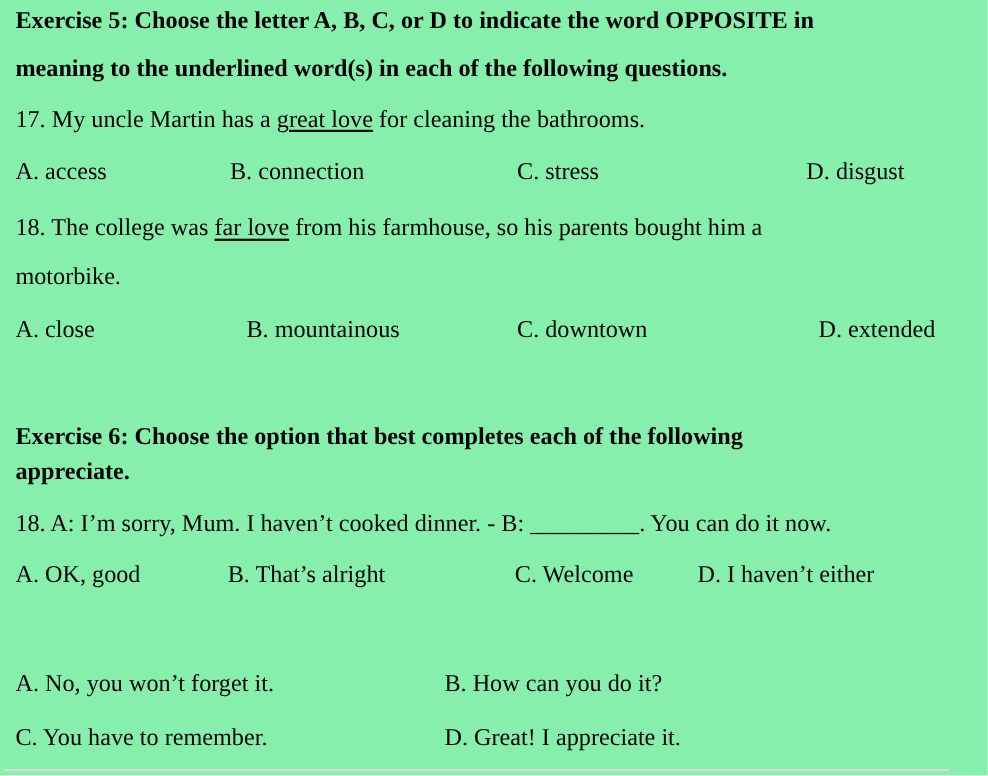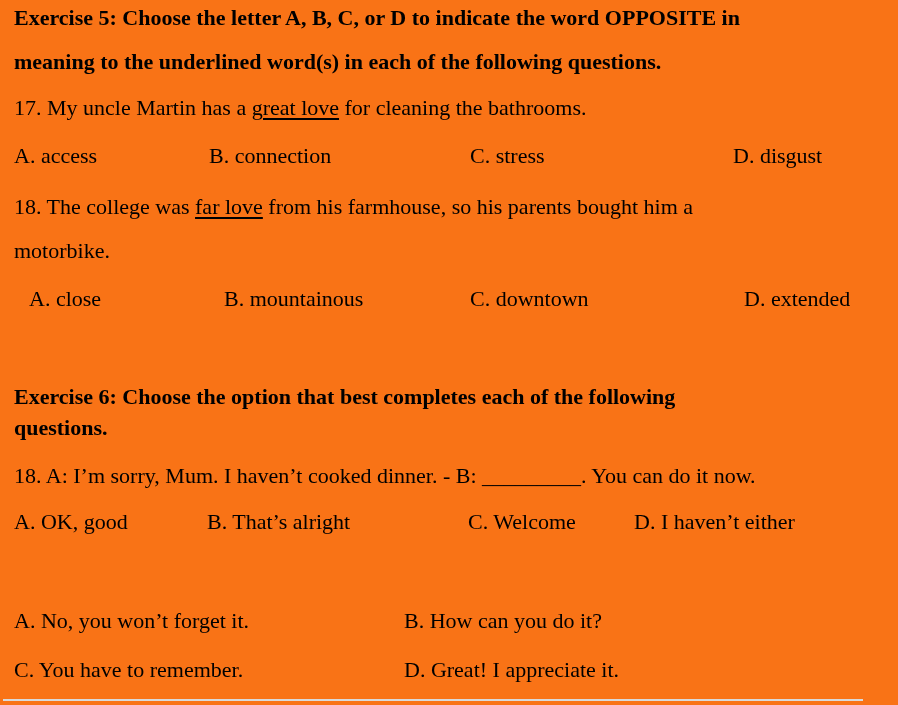--- a/index.html
+++ b/index.html
@@ -4,21 +4,21 @@
 <style>
   html, body {
     margin: 0;
     padding: 0;
     background: #ffffff;
   }
   .page {
     position: relative;
     width: 898px;
     height: 705px;
-    background: #f97316;
+    background: #86efac;
     color: #000000;
     font-family: "Liberation Serif", "DejaVu Serif", serif;
     font-size: 22px;
     overflow: hidden;
   }
   .line {
     position: absolute;
     left: 14px;
     white-space: pre;
     line-height: 27px;
@@ -63,28 +63,28 @@
     <span class="opt" style="left:0px">A. access</span>
     <span class="opt" style="left:195px">B. connection</span>
     <span class="opt" style="left:456px">C. stress</span>
     <span class="opt" style="left:719px">D. disgust</span>
   </div>
 
   <div class="line" style="top:193px"><span>18. The college was </span><span class="u">far love</span><span> from his farmhouse, so his parents bought him a</span></div>
   <div class="line" style="top:237px">motorbike.</div>
 
   <div class="optrow" style="top:286px">
-    <span class="opt" style="left:15px">A. close</span>
+    <span class="opt" style="left:0px">A. close</span>
     <span class="opt" style="left:210px">B. mountainous</span>
     <span class="opt" style="left:456px">C. downtown</span>
     <span class="opt" style="left:730px">D. extended</span>
   </div>
 
   <div class="line bold" style="top:383px">Exercise 6: Choose the option that best completes each of the following</div>
-  <div class="line bold" style="top:414px">questions.</div>
+  <div class="line bold" style="top:414px">appreciate.</div>
 
   <div class="line" style="top:462px">18. A: I’m sorry, Mum. I haven’t cooked dinner. - B: _________. You can do it now.</div>
 
   <div class="optrow" style="top:509px">
     <span class="opt" style="left:0px">A. OK, good</span>
     <span class="opt" style="left:193px">B. That’s alright</span>
     <span class="opt" style="left:454px">C. Welcome</span>
     <span class="opt" style="left:620px">D. I haven’t either</span>
   </div>
 

